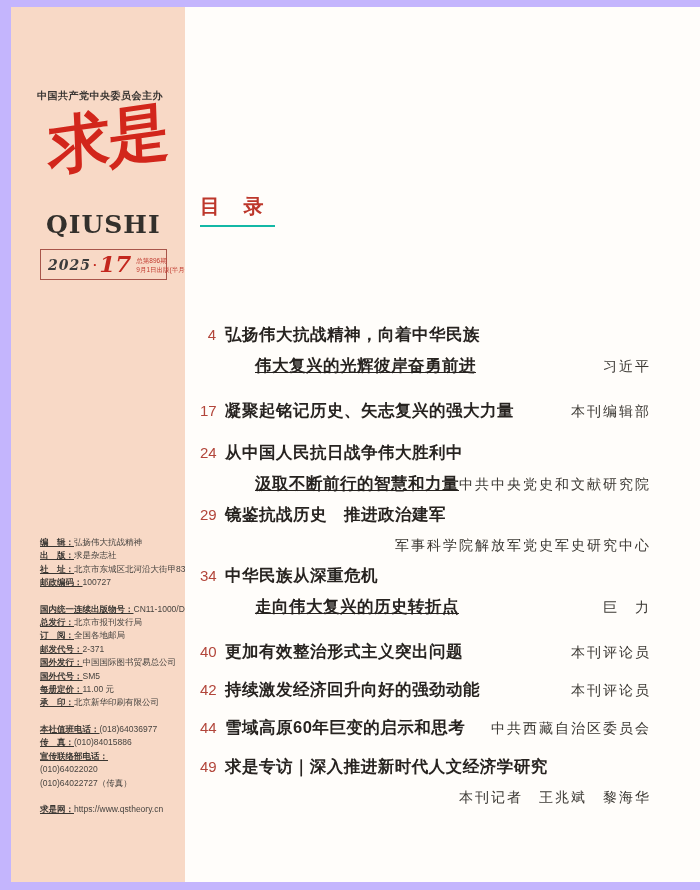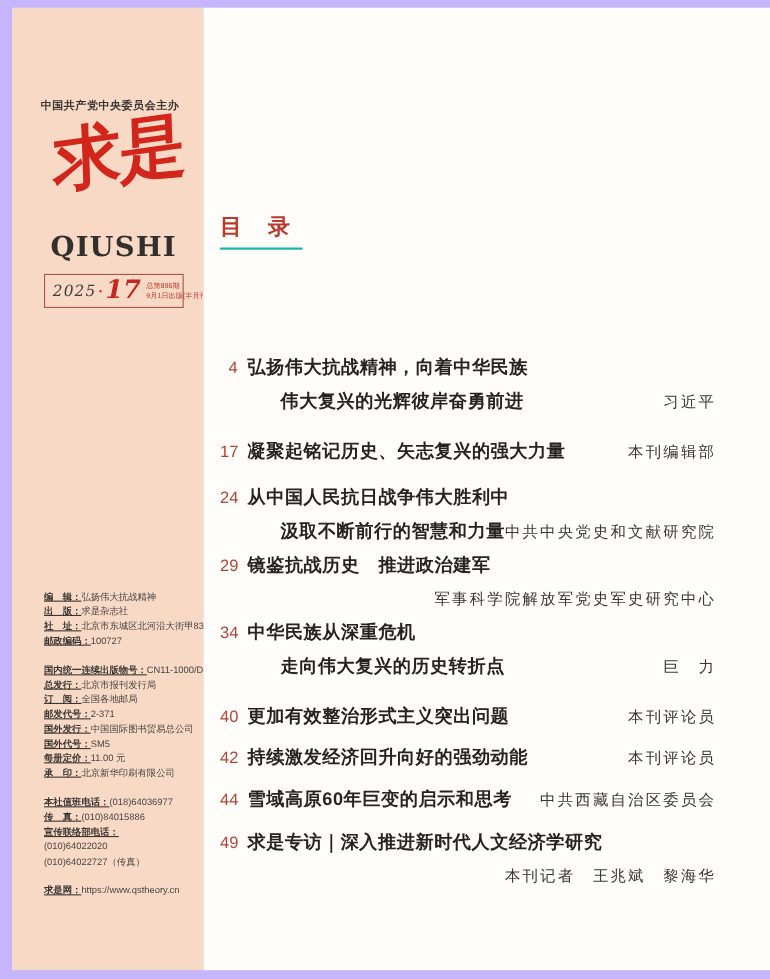--- a/index.html
+++ b/index.html
@@ -14,21 +14,21 @@
   .organizer{margin-top:82px;font-size:10px;font-weight:bold;color:#3a3633;
     letter-spacing:.5px;white-space:nowrap;margin-left:-3px;}
   .logo-cn{height:95px;margin-top:4px;position:relative;}
   .logo-cn span{position:absolute;left:8px;top:-8px;font-size:62px;line-height:1.3;
     font-family:"DejaVu Serif",serif;font-weight:bold;color:#d2261b;
     transform:rotate(-8deg) skewX(-6deg);letter-spacing:-2px;white-space:nowrap;}
   .logo-en{font-size:25px;font-weight:bold;font-family:"DejaVu Serif",serif;
     color:#33302c;letter-spacing:1px;margin-top:8px;margin-left:6px;}
   .issue-box{margin-top:10px;width:127px;height:31px;border:1px solid #a8554a;
     box-sizing:border-box;display:flex;align-items:center;padding:0 4px 0 7px;}
-  .issue-year{font-family:"DejaVu Serif",serif;font-style:italic;font-weight:normal;
+  .issue-year{font-family:"DejaVu Serif",serif;font-style:italic;font-weight:bold;
     font-size:14px;color:#3b3b3b;letter-spacing:1px;}
   .issue-sep{color:#c3271e;font-weight:bold;margin:0 2px;font-size:13px;}
   .issue-no{font-family:"DejaVu Serif",serif;font-style:italic;font-weight:bold;
     font-size:23px;color:#c3271e;margin-top:-2px;}
   .issue-right{margin-left:5px;display:flex;flex-direction:column;justify-content:center;}
   .issue-right div{font-size:6.5px;color:#c0392e;line-height:9px;white-space:nowrap;}
 
   .colophon{margin-top:256px;color:#474440;}
   .col-group{margin-bottom:13px;}
   .col-line{font-size:8.5px;line-height:13.4px;white-space:nowrap;}
@@ -40,21 +40,21 @@
     padding:0 78px 0 15px;position:relative;}
   .toc-header{display:inline-block;margin-top:186px;font-size:20px;font-weight:bold;
     color:#bd372b;letter-spacing:9px;border-bottom:2px solid #14b8a6;
     padding:0 2px 5px 0;}
   .toc-list{margin-top:92px;}
   .entry .row{display:flex;align-items:baseline;line-height:30px;}
   .pnum{flex:none;width:16px;text-align:right;margin-right:9px;
     font-size:15px;color:#b2453a;}
   .title{font-size:16.5px;font-weight:bold;color:#272320;letter-spacing:.5px;
     white-space:nowrap;}
-  .indent{margin-left:30px;}
+  .indent{margin-left:30px;text-decoration:underline;}
   .author{margin-left:auto;font-family:"DejaVu Serif",serif;font-size:14px;
     color:#3a3732;letter-spacing:2px;white-space:nowrap;font-weight:normal;}
   .mb14{margin-bottom:14px;} .mb11{margin-bottom:11px;} .mb0{margin-bottom:0;}
   .mb7{margin-bottom:7px;} .mb8{margin-bottom:8px;}
 </style>
 </head>
 <body>
 
 <div class="page">
   <div class="inner">

